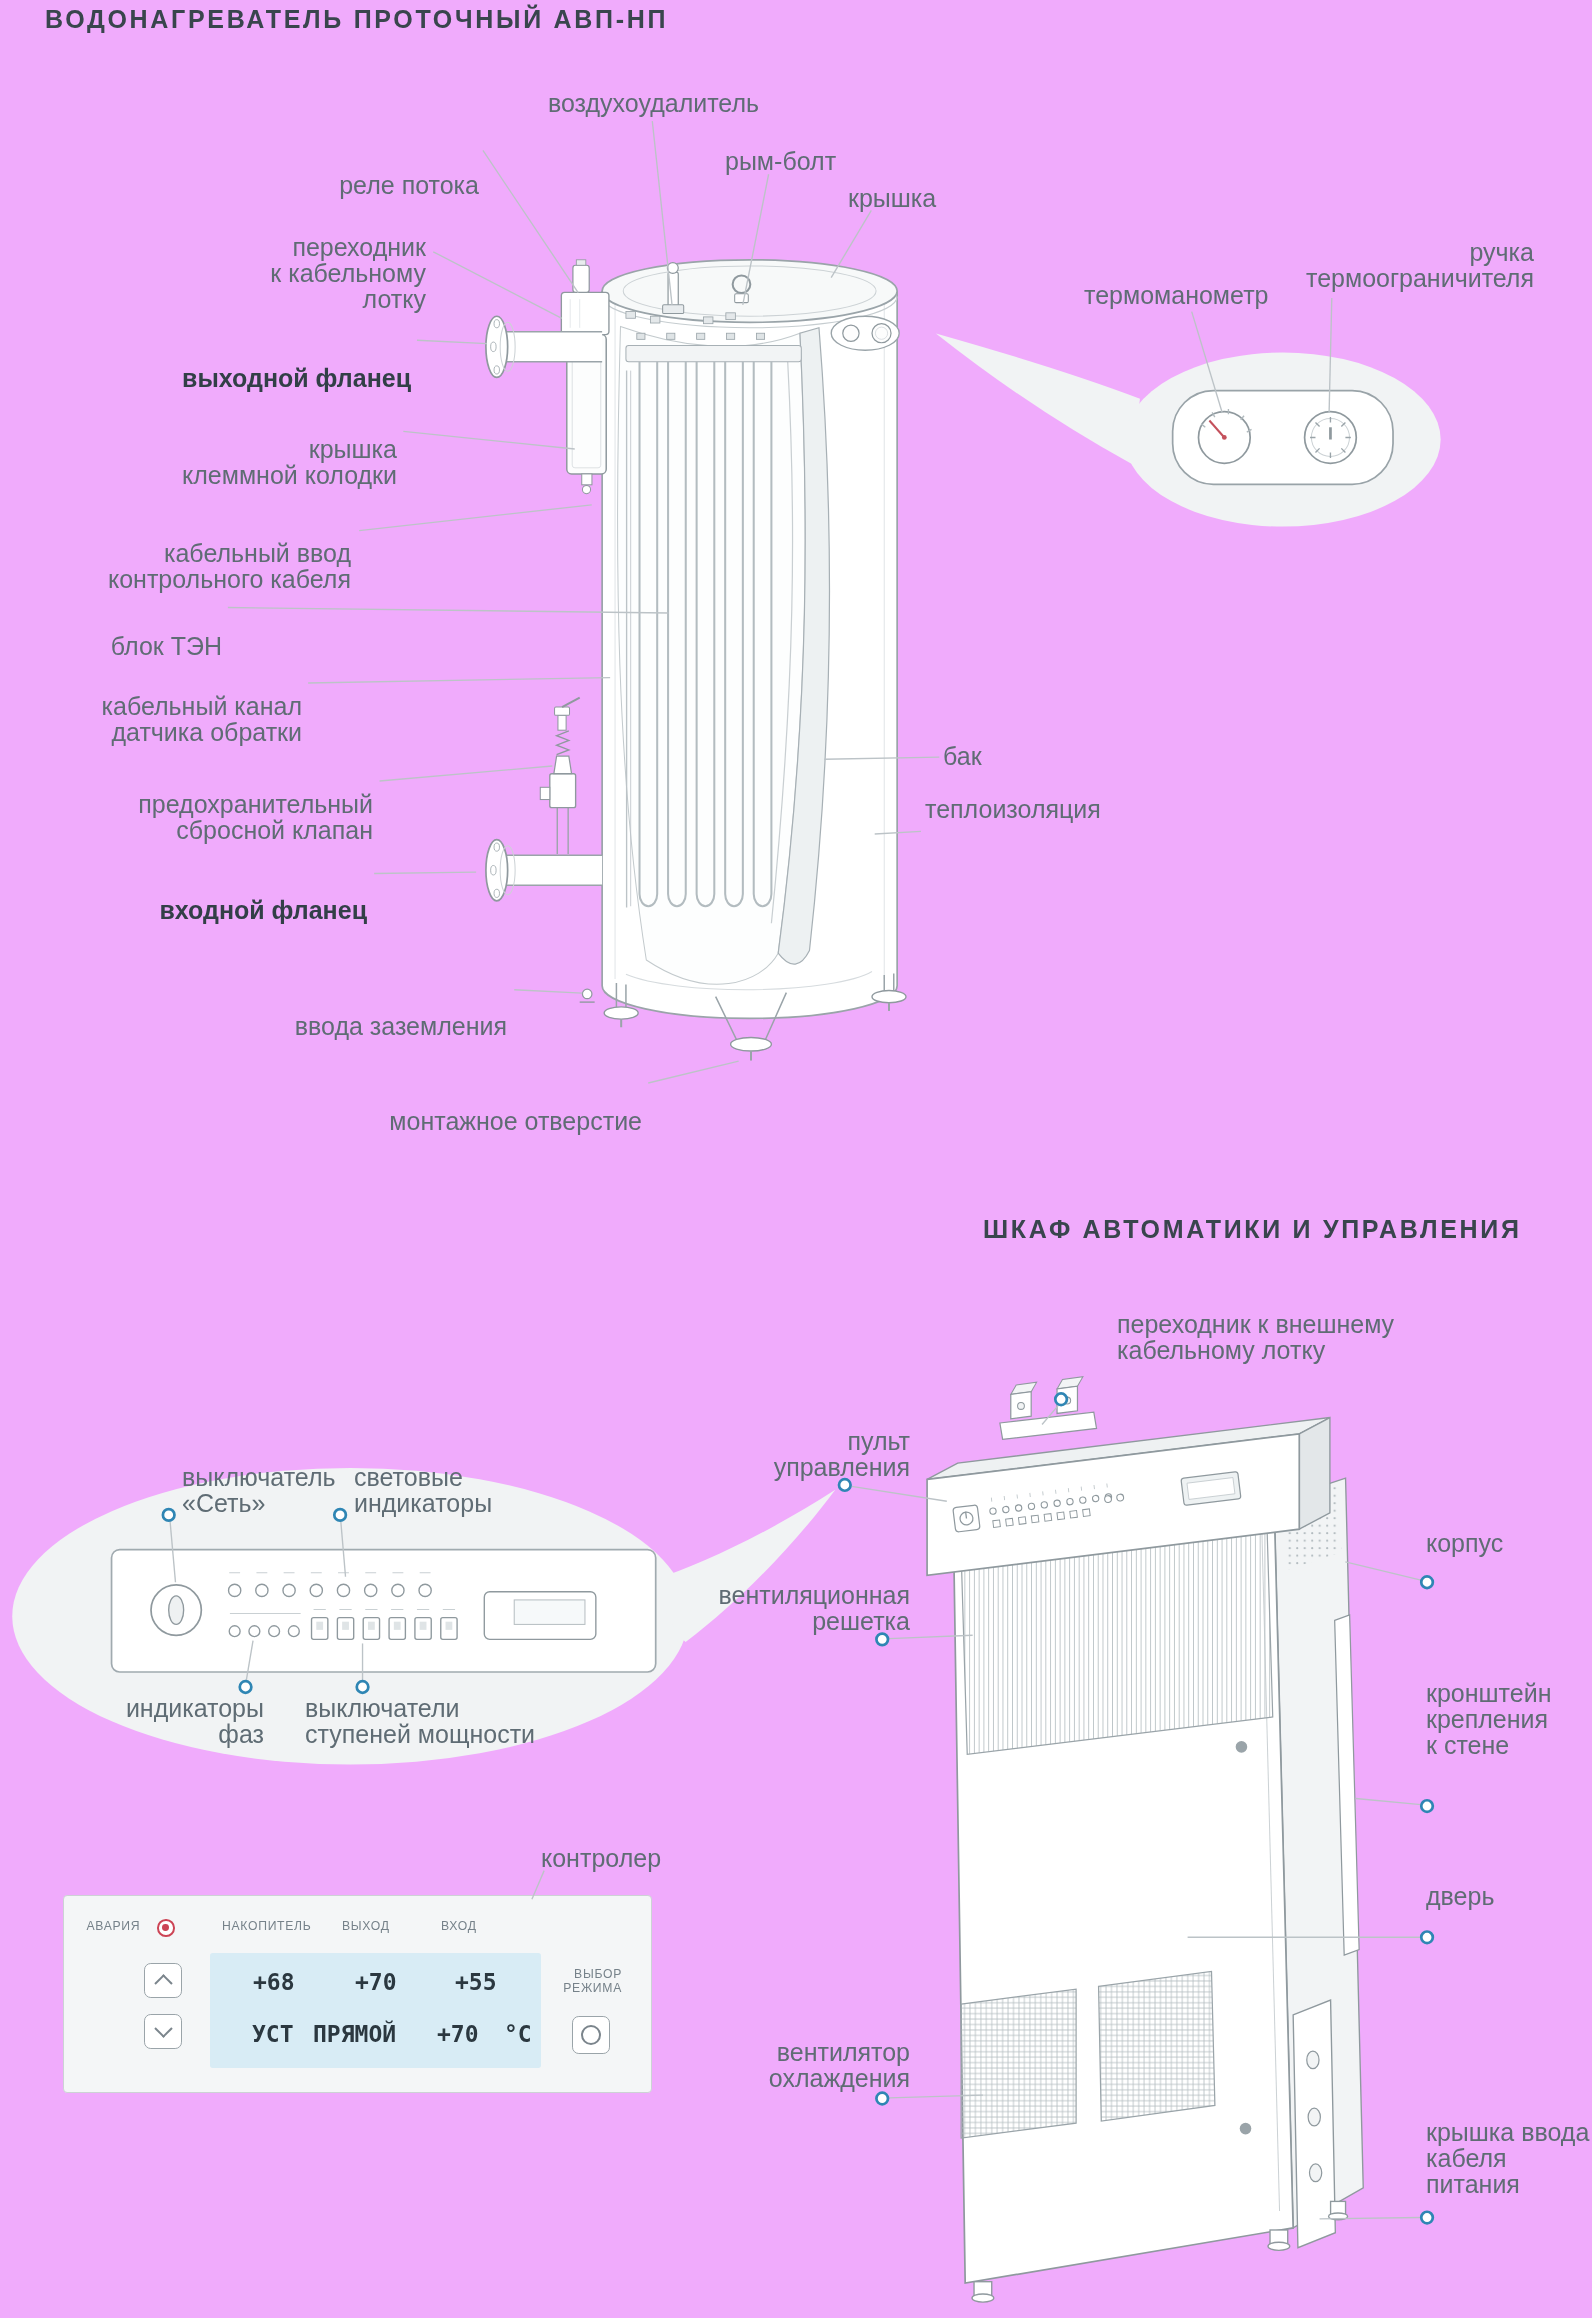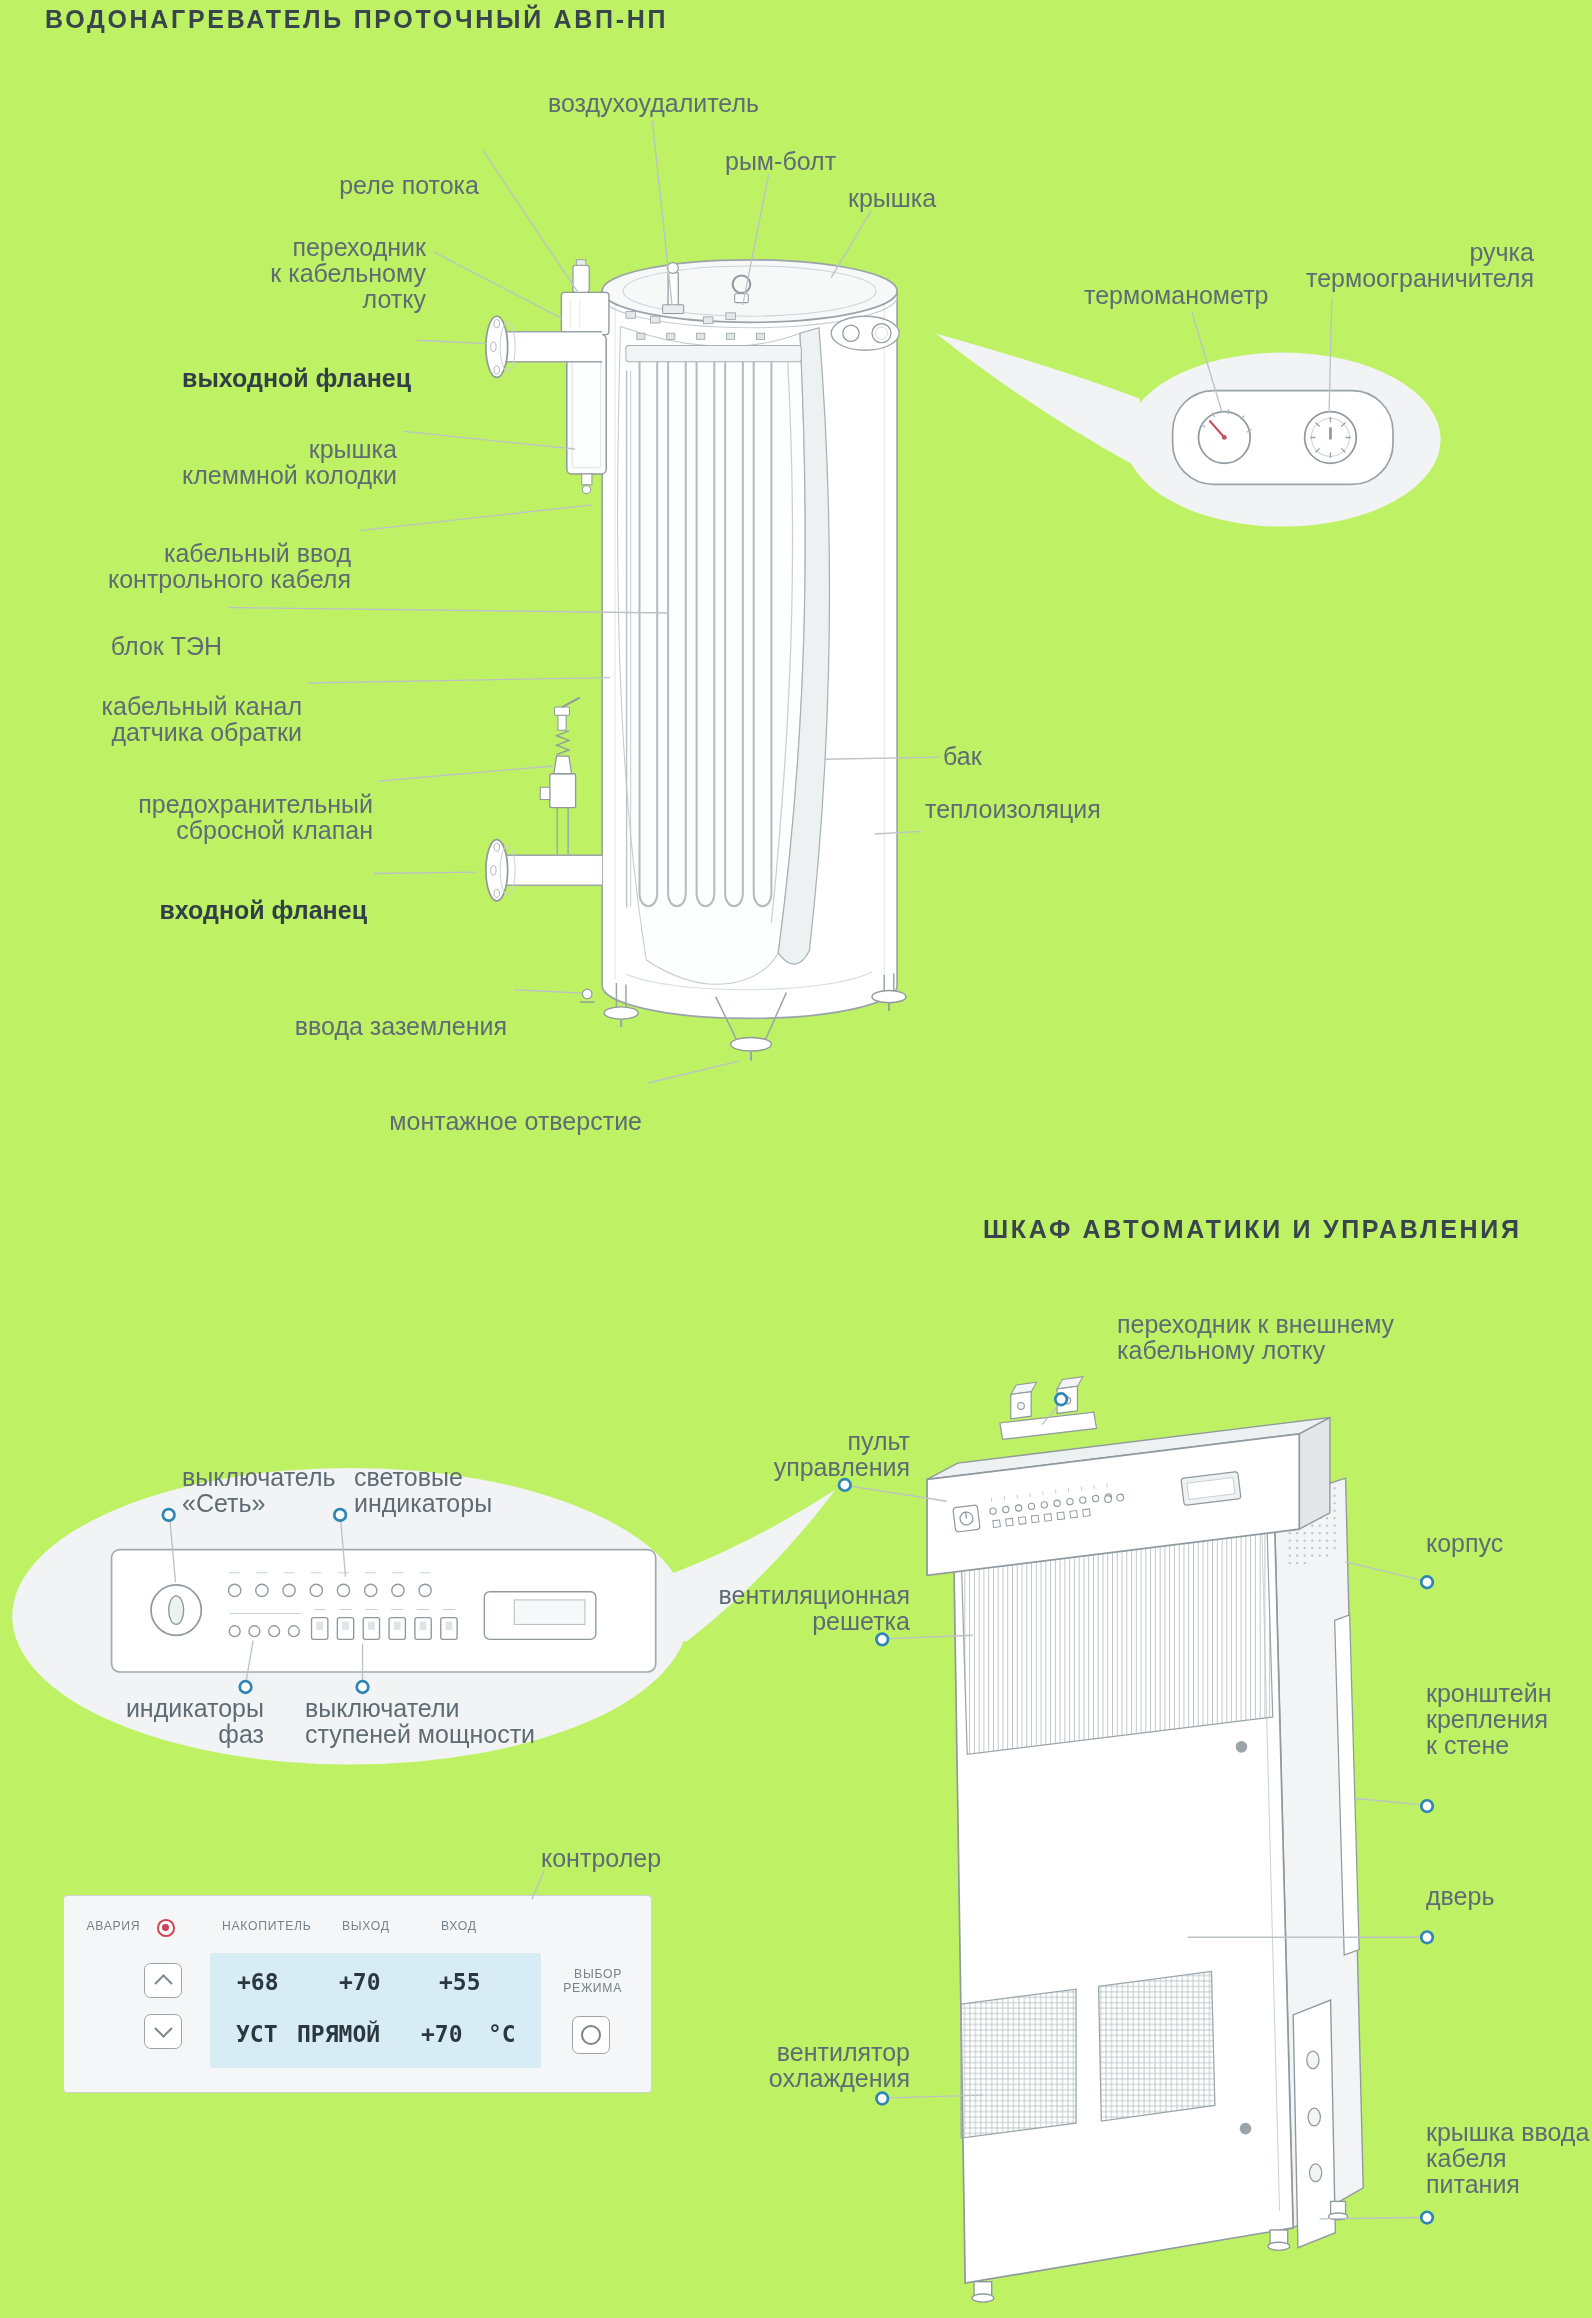--- a/index.html
+++ b/index.html
@@ -1,16 +1,16 @@
 <!DOCTYPE html>
 <html style="font-size:11px"><head>
 <meta charset="utf-8">
 <style>
   html,body{margin:0;padding:0;background:#fff;}
-  #page{position:relative;width:1593px;height:2319px;background:#bef264;overflow:hidden;
+  #page{position:relative;width:1593px;height:2319px;background:#f0abfc;overflow:hidden;
         font-family:"Liberation Sans","DejaVu Sans",sans-serif;}
   svg.layer{position:absolute;left:0;top:0;}
   .title{position:absolute;font-size:25px;font-weight:bold;letter-spacing:2.7px;color:#39454d;white-space:pre;}
   .lbl{position:absolute;font-size:25px;line-height:26px;color:#5f6c74;white-space:pre-line;}
   .lbl.r{text-align:right;margin-top:39px;}
   .lbl.c{text-align:right;}
   .lbl.b{font-weight:bold;color:#323f47;}
   
   #ctrl{position:absolute;left:63px;top:1895px;width:589px;height:198px;background:#f4f6f7;
         border:1.4px solid #ccd2d5;border-radius:4.1px;box-sizing:border-box;}
@@ -18,21 +18,21 @@
   #ctrl .led{position:absolute;left:93px;top:23px;width:13.6px;height:13.6px;border:2px solid #cc4455;
         border-radius:50%;background:#fff;}
   #ctrl .led i{position:absolute;left:3.4px;top:3.4px;width:6.8px;height:6.8px;border-radius:50%;background:#cc4455;}
   .btn{position:absolute;width:38px;height:35px;background:#fff;border:1.4px solid #9aa4a9;border-radius:6.8px;
        display:flex;align-items:center;justify-content:center;box-sizing:border-box;}
   .chev{display:block;width:11px;height:11px;border-left:2px solid #7b858c;border-top:2px solid #7b858c;}
   .chev.up{transform:rotate(45deg) translate(2px,2px);}
   .chev.dn{transform: rotate(225deg) translate(2px,2px);}
   #lcd{position:absolute;left:146px;top:57px;width:331px;height:115px;background:#d8ecf5;border-radius:2.7px;}
   #lcd span{position:absolute;font-family:"DejaVu Sans Mono","Liberation Mono",monospace;
-        font-size:23px;font-weight:bold;color:#2b3840;}
+        font-size:23px;font-weight:bold;color:#2b3840;margin-left:16px;}
   .modebtn{position:absolute;left:508px;top:120px;width:38px;height:38px;background:#fff;border:1.4px solid #9aa4a9;
         border-radius:6.8px;display:flex;align-items:center;justify-content:center;box-sizing:border-box;}
   .ring{width:16.3px;height:16.3px;border:2px solid #7b858c;border-radius:50%;}
 </style>
 </head>
 <body>
 
 <div id="page">
 
   <svg class="layer" width="1593" height="2319" viewBox="0 0 2342 3409" style="z-index:0">

